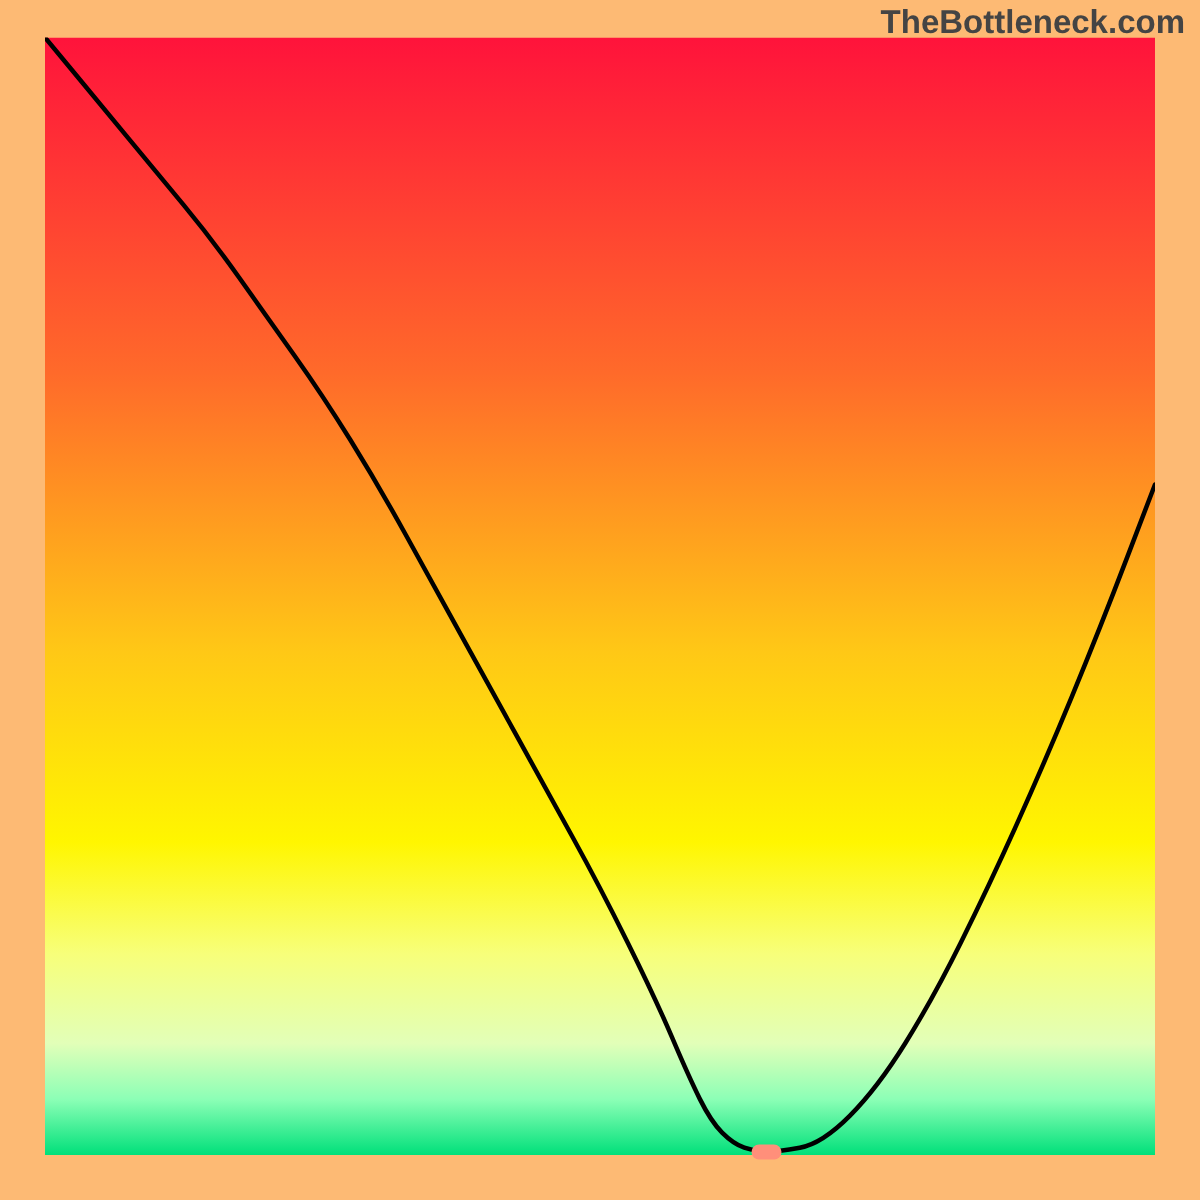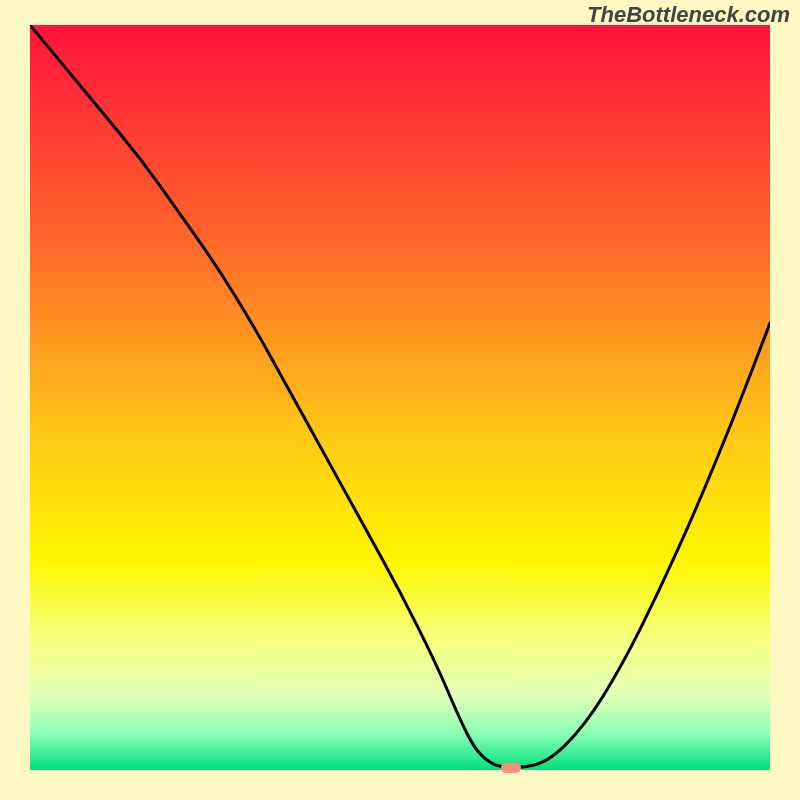--- a/index.html
+++ b/index.html
@@ -8,22 +8,21 @@
     width: 800px;
     height: 800px;
     overflow: hidden;
     background: #000;
     font-family: Arial, Helvetica, sans-serif;
   }
   .outer {
     position: relative;
     width: 800px;
     height: 800px;
-    background: #fef9c3;
-    font-style: italic;
+    background: #fdba74;
   }
   .watermark {
     position: absolute;
     top: 2px;
     right: 10px;
     color: #444;
     font-size: 22px;
     font-weight: bold;
     z-index: 10;
     user-select: none;

